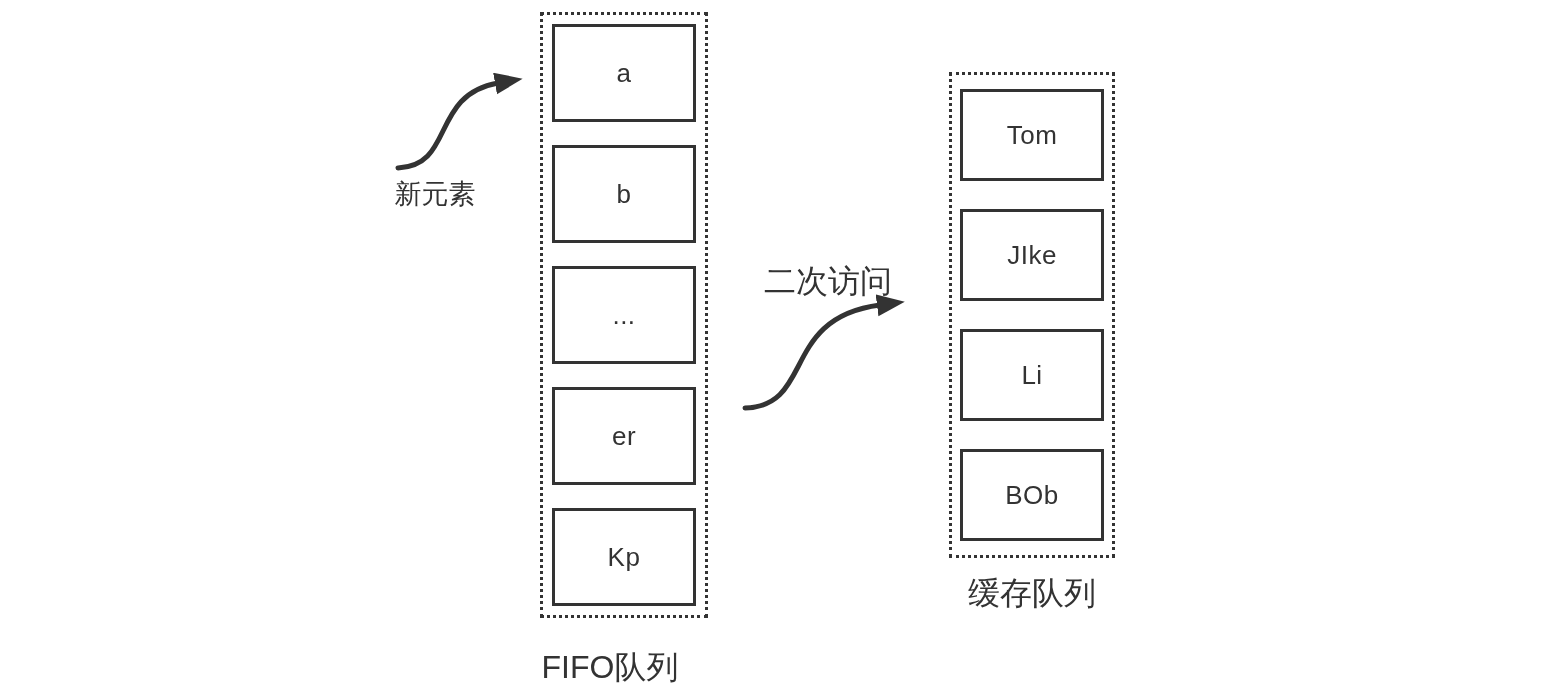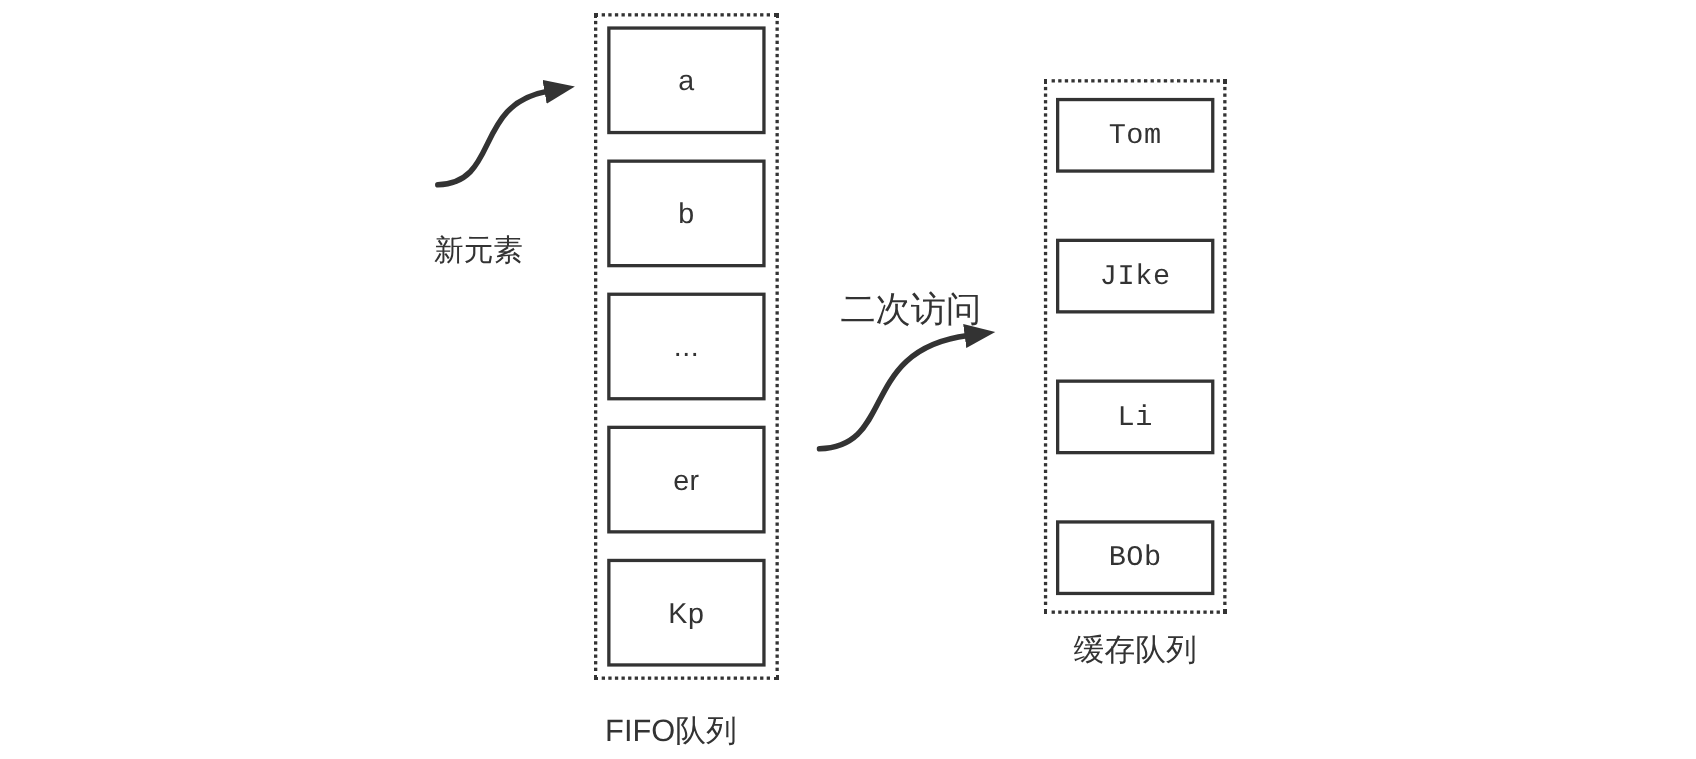--- a/index.html
+++ b/index.html
@@ -28,32 +28,32 @@
     width: 144px;
     border: 3px solid var(--ink);
     background: var(--bg);
     display: flex;
     align-items: center;
     justify-content: center;
     font-size: 26px;
     letter-spacing: 0.5px;
   }
   .queue.fifo  .item-box { height: 98px; }
-  .queue.cache .item-box { height: 68px; font-family: Liberation Mono, monospace; }
+  .queue.cache .item-box { height: 92px; }
 
   .diagram-label {
     position: absolute;
-    font-size: 28px;
+    font-size: 32px;
     text-align: center;
     white-space: nowrap;
     color: var(--ink);
   }
   .label-fifo   { left: 526px; top: 646px; width: 168px; }
   .label-cache  { left: 949px; top: 572px; width: 166px; }
-  .label-new    { left: 393px; top: 209px; width: 84px;  font-size: 27px; }
+  .label-new    { left: 393px; top: 176px; width: 84px;  font-size: 27px; }
   .label-second { left: 764px; top: 260px; width: 110px; font-size: 32px; }
 </style>
 </head>
 <body>
 
 <div class="canvas">
 
   <svg class="arrow-layer" viewBox="0 0 1542 690" xmlns="http://www.w3.org/2000/svg">
     <defs>
       <marker id="arrowhead" markerUnits="userSpaceOnUse" markerWidth="30" markerHeight="24" refX="3" refY="11" orient="auto">

